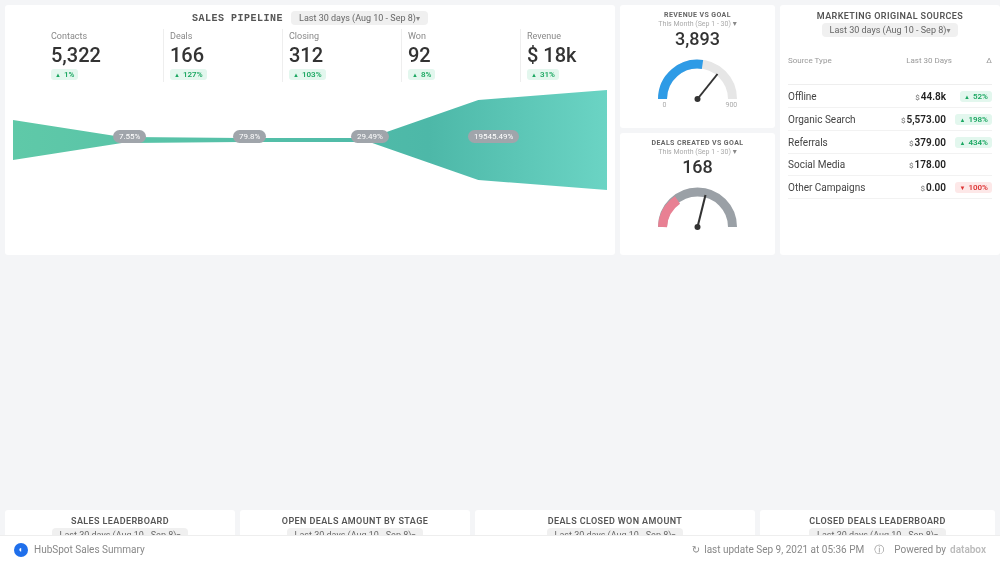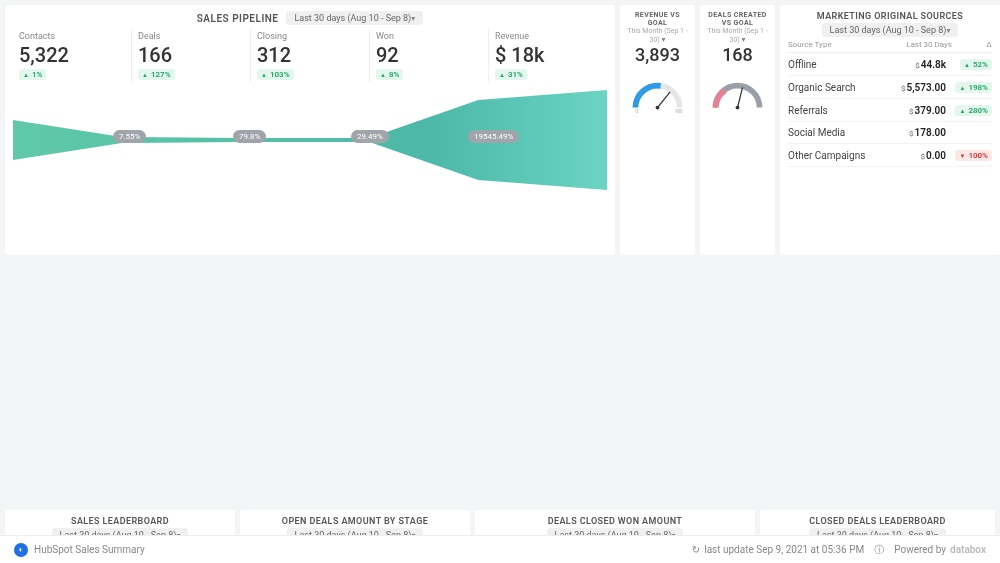--- a/index.html
+++ b/index.html
@@ -24,59 +24,60 @@
   border-radius: 3px;
   padding: 6px 8px;
   overflow: hidden;
 }
 .panel-title {
   text-align: left;
   font-size: 10px;
   font-weight: 600;
   letter-spacing: 0.5px;
   color: #555;
+  font-family: Liberation Mono, monospace;
 }
 .date-pill {
   background: #f0f0f0;
   border-radius: 4px;
   padding: 2px 8px;
   font-size: 9px;
   color: #666;
   display: inline-flex;
   align-items: center;
   gap: 0;
   cursor: pointer;
 }
 .chev { font-size: 8px; color: #888; }
 
 .pipe-head { display:flex; align-items:center; justify-content:center; gap:8px; margin-bottom:4px;}
 .pipe-cols { display:flex; }
-.pcol { flex:1; padding:2px 6px; border-left:1px solid #eee;}
+.pcol { flex:1; padding:2px 6px; border-left:1px solid #eee;margin-left:32px;}
 .pcol:first-child{border-left:none;}
 .pcol .label{font-size:9px;color:#888;}
 .pcol .val{font-size:20px;font-weight:500;color:#333;margin-top:2px;}
 .badge { display:inline-flex; align-items:center; gap:2px; font-size:8px; padding:1px 4px; border-radius:3px; font-weight:600;}
 .badge.up{ background:#e3f7ee; color:#1aa761;}
 .badge.down{ background:#fde8e8; color:#d33;}
 .tri-up::before{content:"▲"; font-size:6px; margin-right:1px;}
 .tri-down::before{content:"▼"; font-size:6px; margin-right:1px;}
 .funnel-area{height:100px;position:relative;margin-top:8px;}
 .funnel-area svg{width:100%;height:100%;}
 .stage-pill{position:absolute;top:40px;background:#a0a5ab;color:#fff;font-size:8px;padding:2px 6px;border-radius:8px;}
 .conv-line{text-align:center;font-size:9px;color:#888;margin-top:6px;}
 .conv-pill{background:#a0a5ab;color:#fff;padding:1px 6px;border-radius:8px;font-size:8px;}
 
-.gcol{display:flex;flex-direction:row;gap:5px;}
+.gcol{display:flex;flex-direction:column;gap:5px;}
 .gpanel{background:#fff;border-radius:3px;padding:6px;text-align:center;flex:1;}
 .gtitle{font-size:7px;font-weight:700;letter-spacing:0.4px;color:#666;}
 .gsub{font-size:7px;color:#aaa;}
 .gval{font-size:18px;font-weight:500;}
 .gauge{position:relative;height:60px;}
 
-.tbl-head{display:flex;font-size:8px;color:#999;padding:3px 0;border-bottom:1px solid #eee;}
+.tbl-head{display:flex;font-size:8px;color:#999;padding:19px 0;border-bottom:1px solid #eee;}
 .tbl-head span:first-child{flex:1;}
 .trow{display:flex;align-items:center;padding:5px 0;border-bottom:1px solid #f2f2f2;font-size:10px;}
 .trow .c1{flex:1;color:#444;}
 .trow .c2{text-align:right;font-weight:600;color:#222;padding-right:6px;}
 .trow .c3{width:40px;text-align:right;}
 .dollar{font-size:8px;color:#888;margin-right:1px;}
 
 .brow{display:grid;grid-template-columns:230px 230px 280px 235px;gap:5px;padding:0 5px;}
 .small-title{text-align:center;font-size:9px;font-weight:600;letter-spacing:0.4px;color:#555;}
 .center-sub{text-align:center;margin-top:2px;}
@@ -188,21 +189,21 @@
       <span class="c3"><span class="badge up tri-up">52%</span></span>
         </div>
         <div class="trow">
           <span class="c1">Organic Search</span>
       <span class="c2"><span class="dollar">$</span>5,573.00</span>
       <span class="c3"><span class="badge up tri-up">198%</span></span>
         </div>
         <div class="trow">
           <span class="c1">Referrals</span>
       <span class="c2"><span class="dollar">$</span>379.00</span>
-      <span class="c3"><span class="badge up tri-up">280%</span></span>
+      <span class="c3"><span class="badge up tri-up">434%</span></span>
         </div>
         <div class="trow">
           <span class="c1">Social Media</span>
       <span class="c2"><span class="dollar">$</span>178.00</span>
       <span class="c3"></span>
         </div>
         <div class="trow">
           <span class="c1">Other Campaigns</span>
       <span class="c2"><span class="dollar">$</span>0.00</span>
       <span class="c3"><span class="badge down tri-down">100%</span></span>

